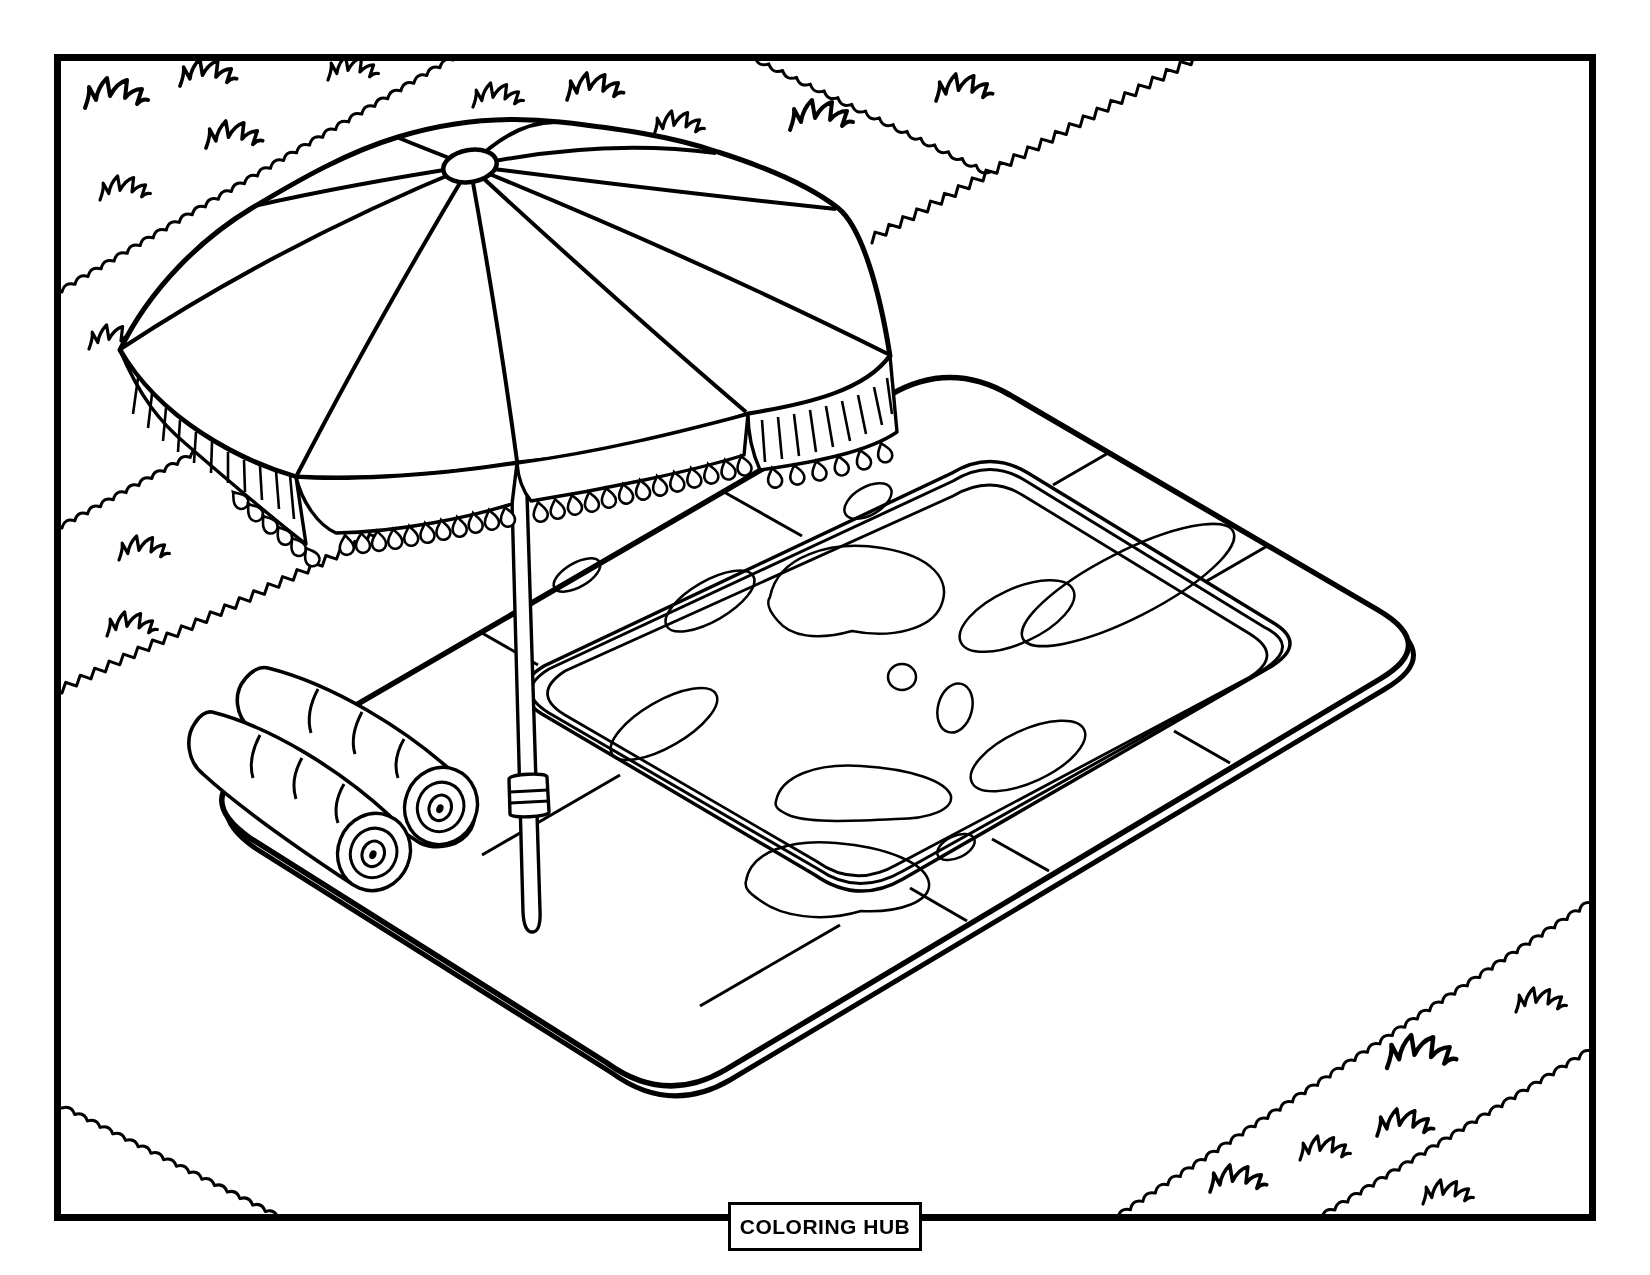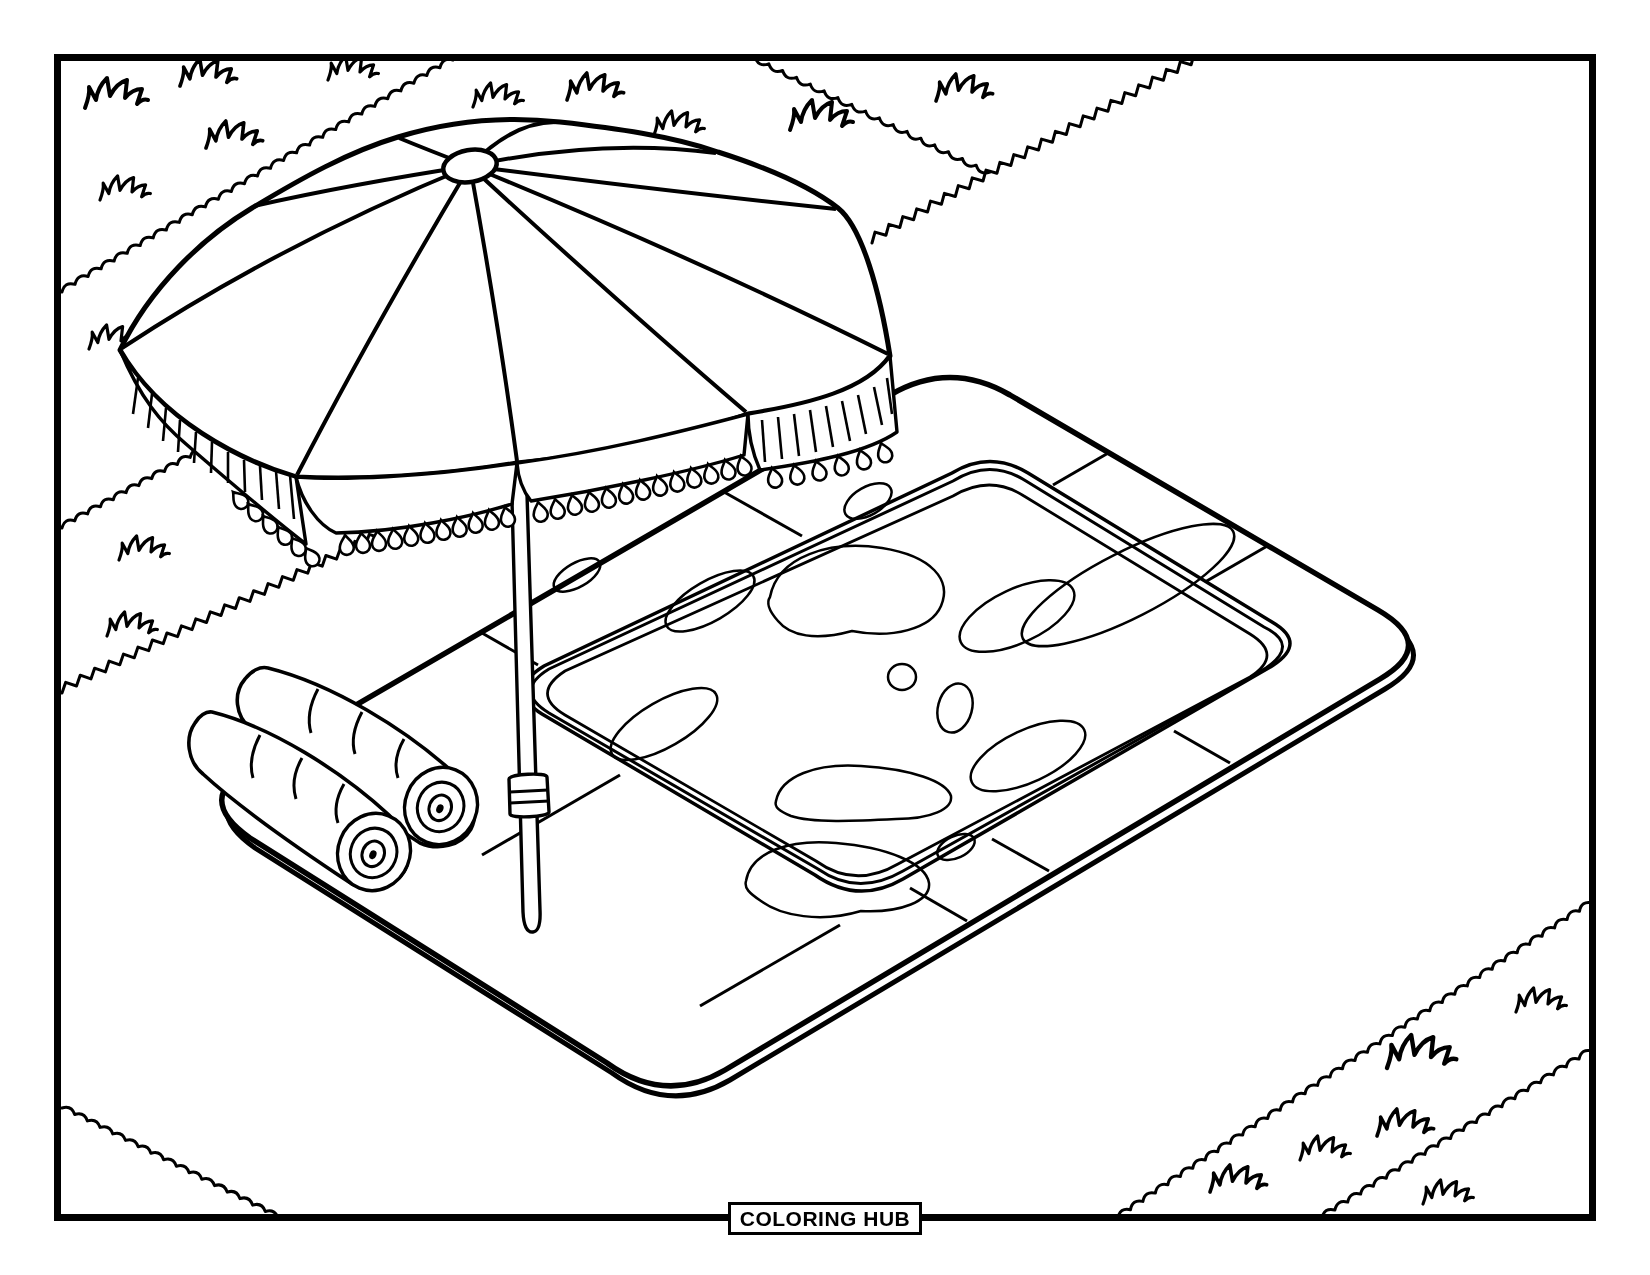--- a/index.html
+++ b/index.html
@@ -1,19 +1,19 @@
 <!DOCTYPE html>
 <html><head>
 <meta charset="utf-8">
 <style>
   html,body{margin:0;padding:0;background:#e8e8e8;}
   #page{position:relative;width:1650px;height:1275px;background:#ffffff;overflow:hidden;
         font-family:"Liberation Sans", sans-serif;}
   #scene{position:absolute;left:0;top:0;}
-  #brand-badge{position:absolute;left:728px;top:1202px;width:194px;height:33px;
+  #brand-badge{position:absolute;left:728px;top:1202px;width:194px;height:49px;
     background:#ffffff;border:3px solid #000;box-sizing:border-box;
     display:flex;align-items:center;justify-content:center;z-index:5;}
   #brand-badge span{font-weight:bold;font-size:21px;letter-spacing:.5px;color:#000;white-space:nowrap;}
 </style>
 </head>
 <body>
 
 <div id="page">
   <svg id="scene" width="1650" height="1275" viewBox="0 0 1650 1275">
       <defs>

